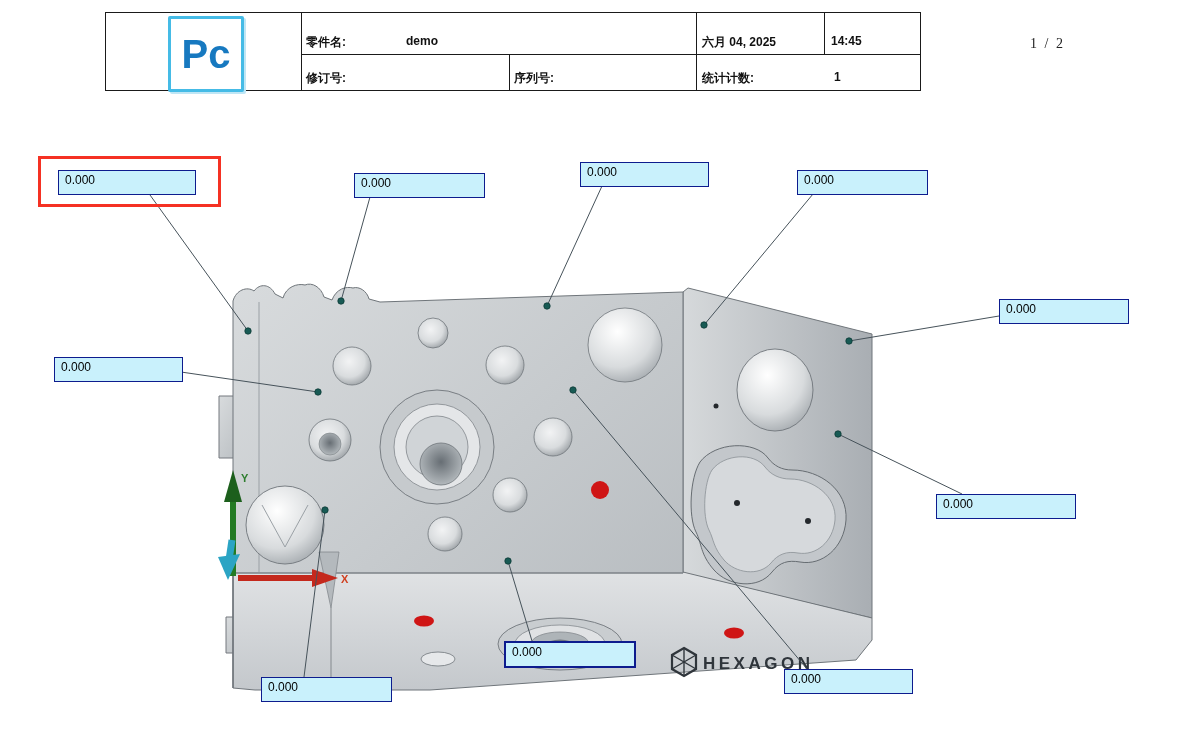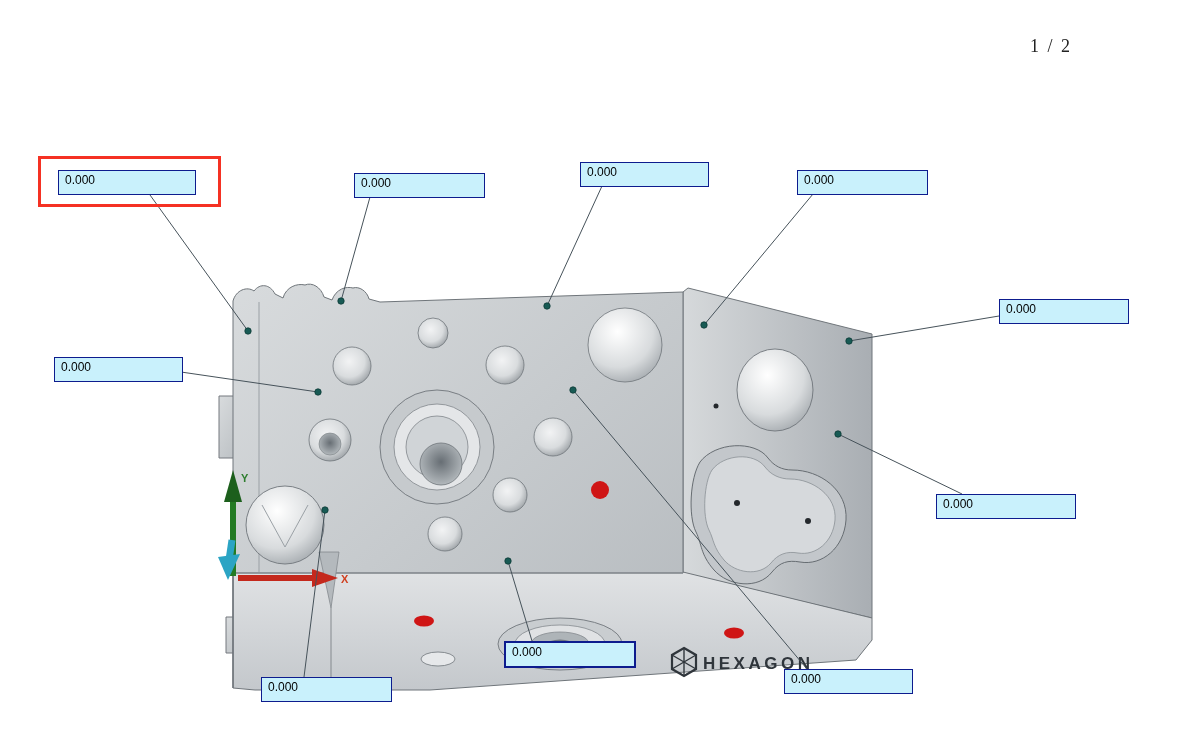--- a/index.html
+++ b/index.html
@@ -8,21 +8,21 @@
 
   
   .tbl{position:absolute;left:105px;top:12px;width:814px;height:77px;border:1px solid #1a1a1a;}
   .tbl .vline,.tbl .hline{position:absolute;background:#1a1a1a;}
   .tbl .cell-text{position:absolute;font-size:12px;font-weight:bold;color:#111;white-space:nowrap;}
   .logo-box{position:absolute;left:62px;top:3px;width:70px;height:70px;border:3px solid #45bbe6;
             border-radius:2px;display:flex;align-items:center;justify-content:center;background:#fff;
             box-shadow:2px 2px 0 #bfe6f5;}
   .logo-box span{font-size:40px;font-weight:bold;color:#1779c0;line-height:1;}
   .page-num{position:absolute;left:1030px;top:36px;font-family:"Liberation Serif",serif;
-            font-size:18px;color:#222;letter-spacing:2px;}
+            font-size:14px;color:#222;letter-spacing:2px;}
 
   
   .dim-label{position:absolute;height:21px;background:var(--label-fill,#c9f1fc);
              border:1px solid var(--label-border,#0d1c8e);font-size:12px;color:#000;
              padding:2px 0 0 6px;box-sizing:content-box;}
   .dim-label.thick{border-width:2px;}
   .highlight-box{position:absolute;border:3px solid var(--selection-red,#f53123);background:transparent;}
 
   svg text{font-family:"Liberation Sans",sans-serif;}
 </style>
@@ -173,16 +173,38 @@
   <div class="dim-label" style="left:354px;top:173px;width:123px;">0.000</div>
   <div class="dim-label" style="left:580px;top:162px;width:121px;">0.000</div>
   <div class="dim-label" style="left:797px;top:170px;width:123px;">0.000</div>
   <div class="dim-label" style="left:999px;top:299px;width:122px;">0.000</div>
   <div class="dim-label" style="left:54px;top:357px;width:121px;">0.000</div>
   <div class="dim-label" style="left:936px;top:494px;width:132px;">0.000</div>
   <div class="dim-label thick" style="left:504px;top:641px;width:122px;">0.000</div>
   <div class="dim-label" style="left:261px;top:677px;width:123px;">0.000</div>
   <div class="dim-label" style="left:784px;top:669px;width:121px;">0.000</div>
 
+  <div class="tbl">
+
+    <div class="vline" style="left:195px;top:0;width:1px;height:77px;"></div>
+    <div class="vline" style="left:590px;top:0;width:1px;height:77px;"></div>
+    <div class="vline" style="left:718px;top:0;width:1px;height:41px;"></div>
+    <div class="vline" style="left:403px;top:41px;width:1px;height:36px;"></div>
+    <div class="hline" style="left:195px;top:41px;width:619px;height:1px;"></div>
+
+    <div class="logo-box">
+      <span>Pc</span>
+    </div>
+
+    <span class="cell-text" style="left:200px;top:21px;">零件名:</span>
+    <span class="cell-text" style="left:300px;top:21px;">demo</span>
+    <span class="cell-text" style="left:596px;top:21px;">六月 04, 2025</span>
+    <span class="cell-text" style="left:725px;top:21px;">14:45</span>
+
+    <span class="cell-text" style="left:200px;top:57px;">修订号:</span>
+    <span class="cell-text" style="left:408px;top:57px;">序列号:</span>
+    <span class="cell-text" style="left:596px;top:57px;">统计计数:</span>
+    <span class="cell-text" style="left:728px;top:57px;">1</span>
+  </div>
 
   <div class="page-num">1 / 2</div>
 
 </div>
 
 </body></html>

